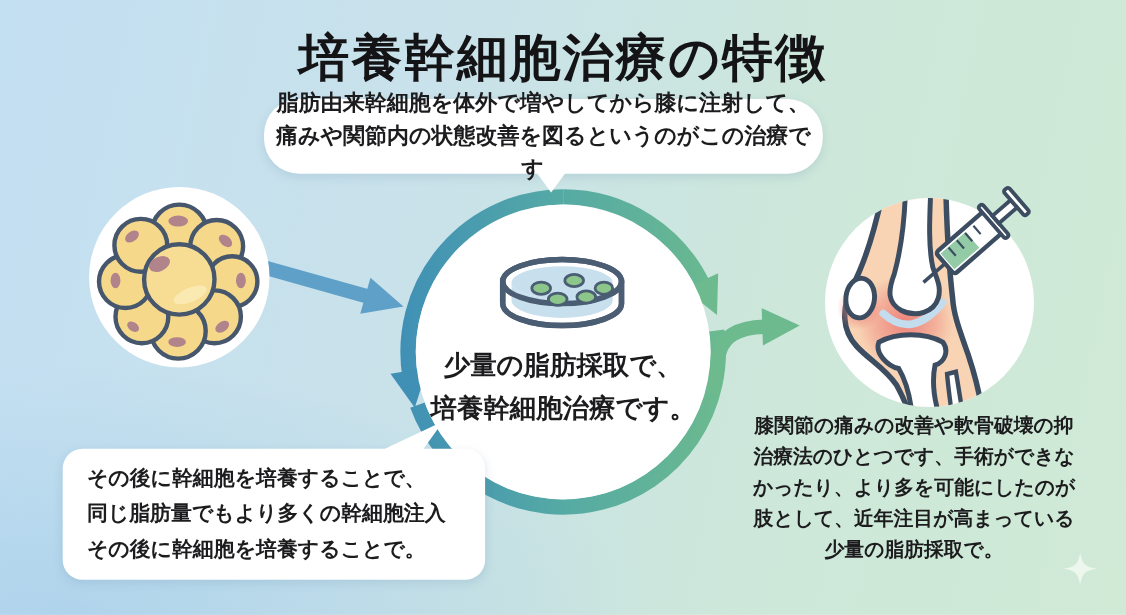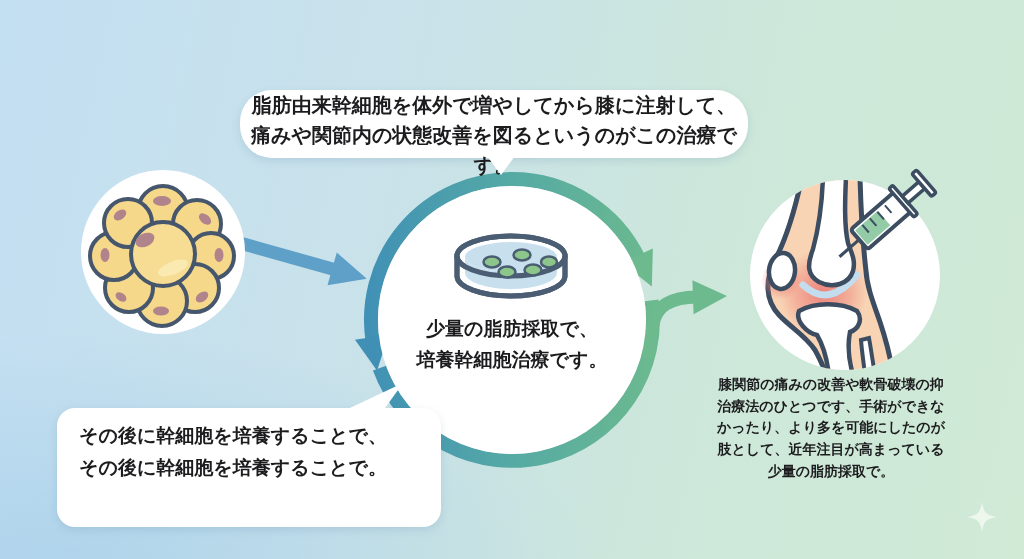--- a/index.html
+++ b/index.html
@@ -18,38 +18,38 @@
     font-size:46px;font-weight:900;letter-spacing:2px;color:#141416;
   }
   .flow-svg{position:absolute;left:0;top:0;}
   .bubble{
     position:absolute;background:#ffffff;border-radius:32px;
     box-shadow:0 3px 9px rgba(90,130,160,.18);font-weight:800;
   }
   .bubble .tail{position:absolute;}
   .bubble-top{
     left:240px;top:90px;width:508px;height:68px;
-    display:flex;flex-direction:column;justify-content:space-between;
+    display:flex;flex-direction:column;justify-content:center;
     text-align:center;font-size:20px;line-height:1.5;
   }
   .bubble-bl{
     left:57px;top:408px;width:346px;height:107px;border-radius:18px;
     font-size:19px;line-height:1.68;padding:12px 16px 0 22px;text-align:left;
   }
   .circle{position:absolute;background:#fff;border-radius:50%;}
   .circle-center{left:378px;top:186px;width:268px;height:268px;}
   .icon-svg{position:absolute;overflow:visible;}
   .dish{left:68px;top:40px;}
   .center-caption{
     position:absolute;left:0;right:0;top:128px;text-align:center;
-    font-size:19px;font-weight:800;line-height:1.62;
+    font-size:24px;font-weight:800;line-height:1.62;
   }
   .br-text{
     position:absolute;left:652px;top:374px;width:358px;text-align:center;
-    font-size:14px;font-weight:800;line-height:1.55;
+    font-size:18px;font-weight:800;line-height:1.55;
   }
   .line{display:block;}
 </style>
 </head>
 <body>
 
 <div class="stage">
 
   <svg class="flow-svg" width="1024" height="559" viewBox="0 0 1024 559">
     <defs>
@@ -80,20 +80,21 @@
     </g>
 
     <g>
       <path d="M 647,358 C 653,332 650,314 666,304 C 676,298 686,297 697,297" fill="none" stroke="#6cba8e" stroke-width="13"></path>
       <g transform="translate(697,297) rotate(-2)">
         <path d="M -4,-17 L 30,0 L -4,17 Z" fill="#6cba8e"></path>
       </g>
     </g>
   </svg>
 
+  <div class="title">培養幹細胞治療の特徴</div>
 
   <div class="bubble bubble-top">
     <span class="line">脂肪由来幹細胞を体外で増やしてから膝に注射して、</span>
     <span class="line">痛みや関節内の状態改善を図るというのがこの治療です。</span>
     <svg class="tail" style="left:247px;top:66px;" width="28" height="20">
       <polygon points="0,0 28,0 14,19" fill="#ffffff"></polygon>
     </svg>
   </div>
 
   <svg class="icon-svg" style="left:78px;top:167px;" width="170" height="170" viewBox="0 0 170 170">
@@ -181,20 +182,21 @@
           <line x1="70" y1="-9" x2="70" y2="1"></line>
       </g>
       <rect x="84" y="-19" width="5" height="38" rx="2" fill="#ffffff" stroke="#3c4d61" stroke-width="3.5"></rect>
       <rect x="89" y="-4.5" width="22" height="9" fill="#ffffff" stroke="#3c4d61" stroke-width="3.5"></rect>
       <rect x="111" y="-15" width="6" height="30" rx="2" fill="#ffffff" stroke="#3c4d61" stroke-width="3.5"></rect>
     </g>
   </svg>
 
   <div class="bubble bubble-bl">
     <span class="line">その後に幹細胞を培養することで、</span>
+    <span class="line">同じ脂肪量でもより多くの幹細胞注入</span>
     <span class="line">その後に幹細胞を培養することで。</span>
     <svg class="tail" style="left:270px;top:-26px;" width="80" height="34">
       <polygon points="8,33 76,1 53,33" fill="#ffffff"></polygon>
     </svg>
   </div>
 
   <div class="br-text">
     <span class="line">膝関節の痛みの改善や軟骨破壊の抑</span>
     <span class="line">治療法のひとつです、手術ができな</span>
     <span class="line">かったり、より多を可能にしたのが</span>

